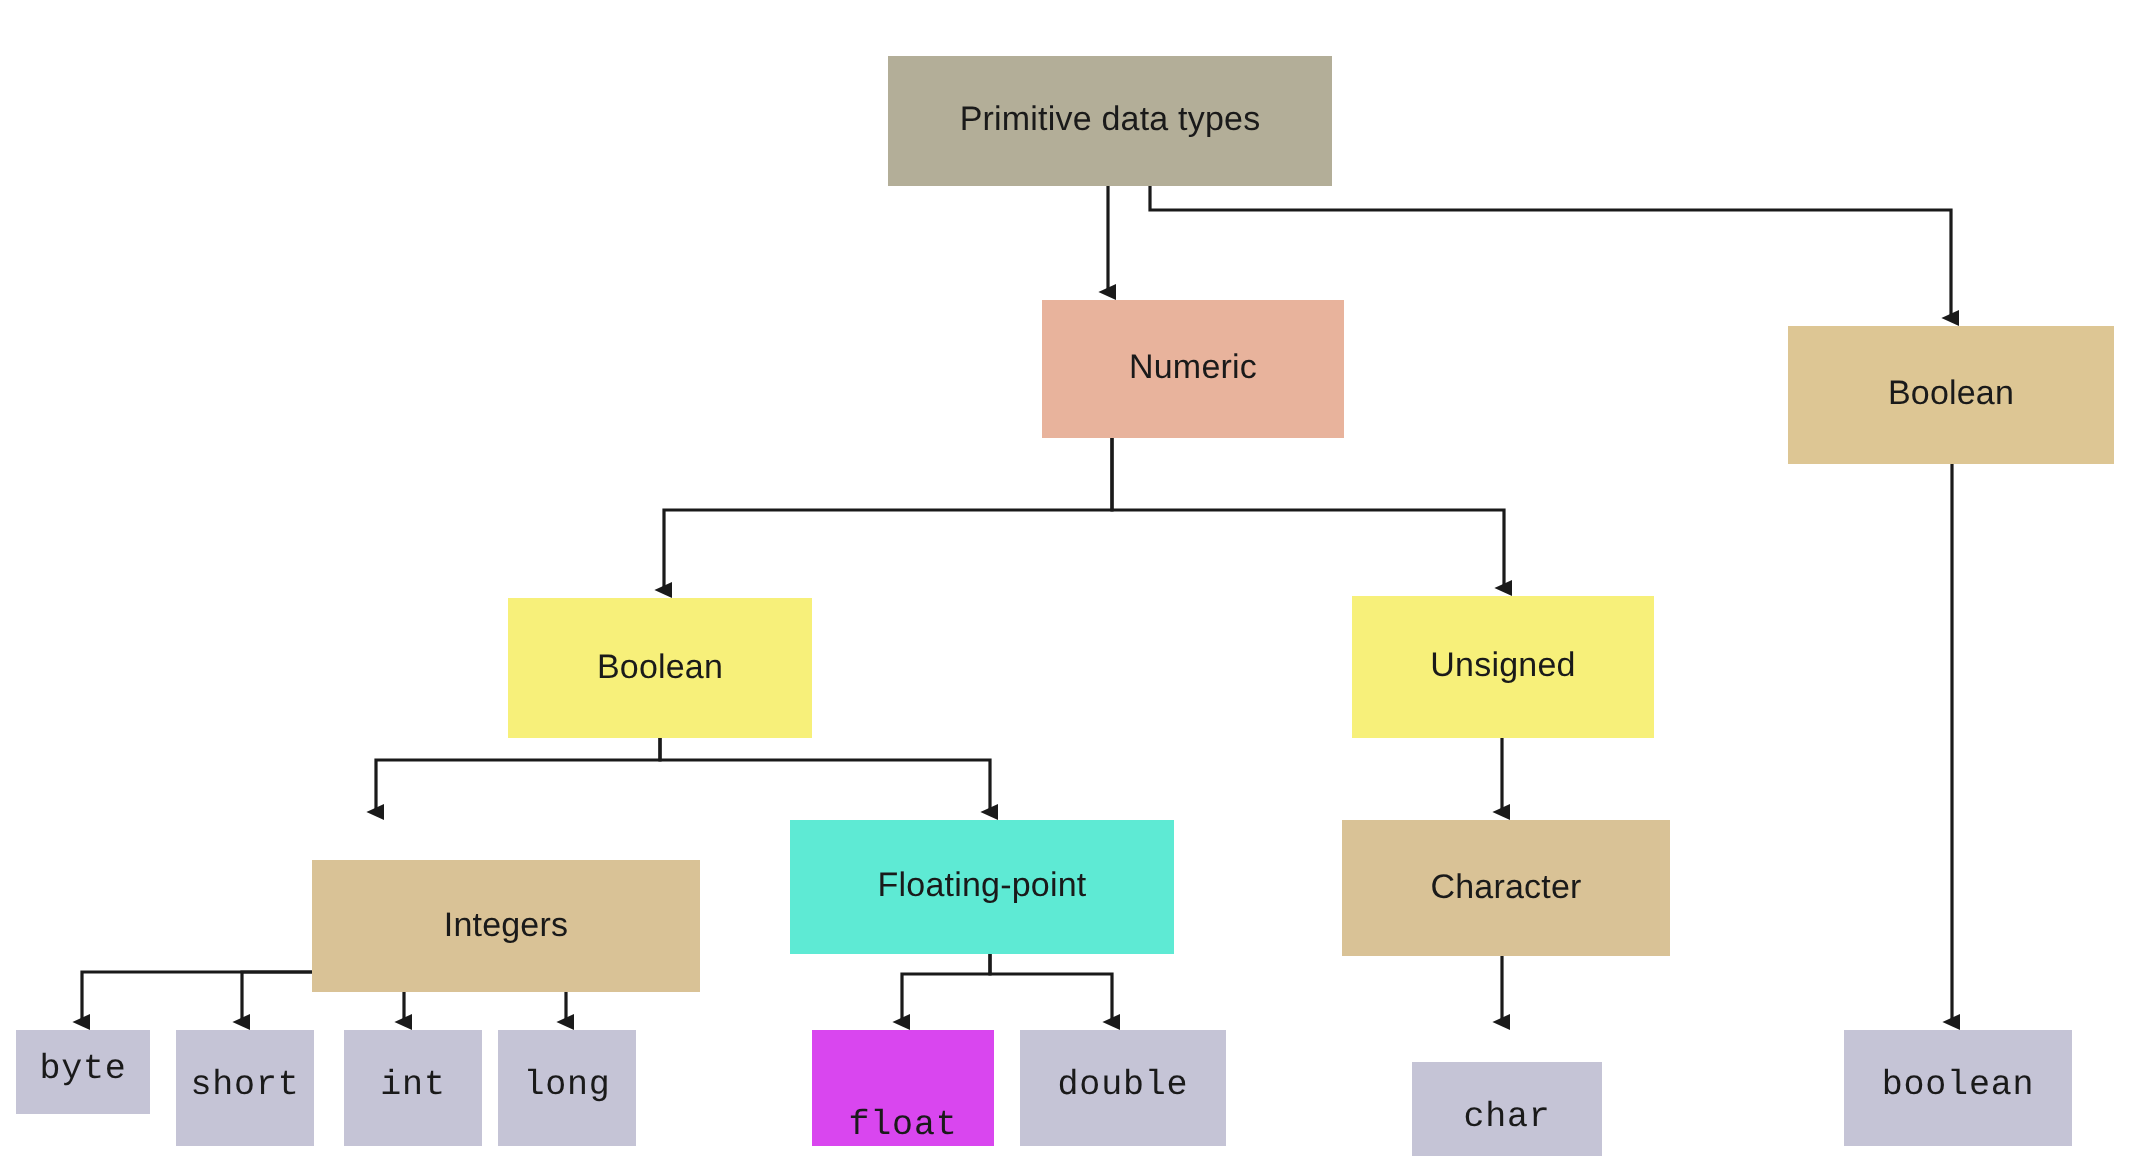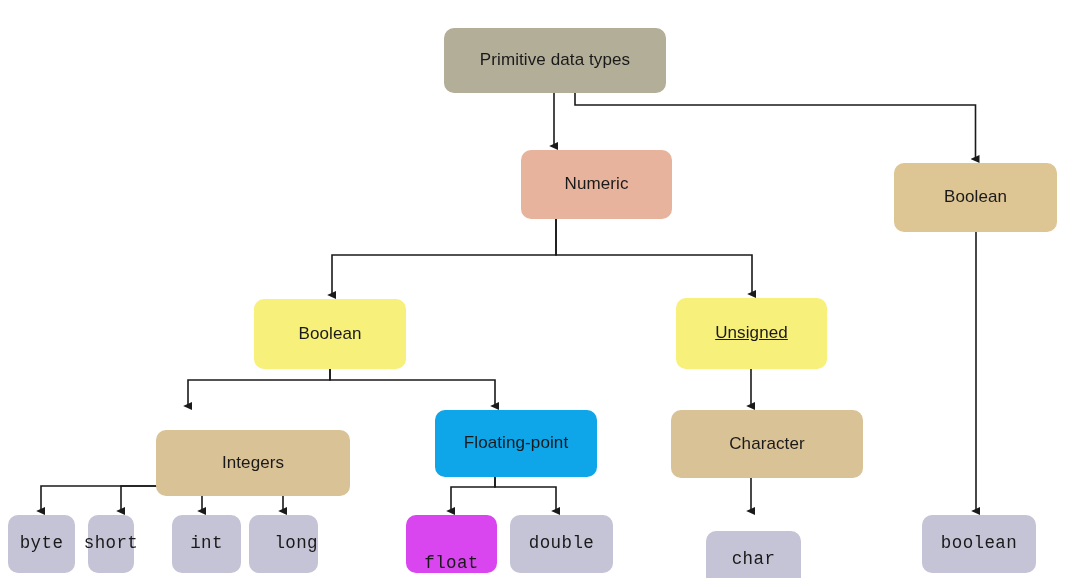--- a/index.html
+++ b/index.html
@@ -30,21 +30,20 @@
   .node {
     position: absolute;
     box-sizing: border-box;
     display: flex;
     align-items: center;
     justify-content: center;
     color: #1a1a1a;
     text-align: center;
     line-height: 1.1;
     white-space: nowrap;
-    border-radius: 10px;
   }
   .node.sans {
     font-family: "Liberation Sans", sans-serif;
     font-size: 17px;
     font-weight: 400;
     letter-spacing: 0.1px;
   }
   .node.mono {
     font-family: "Liberation Mono", "DejaVu Sans Mono", monospace;
     font-size: 17.5px;
@@ -88,42 +87,42 @@
       </div>
       <div class="node sans" style="left: 480px; top: 150px; width: 151px; height: 69px; background: rgb(232, 179, 156); margin-left: 41px;">
         <span>Numeric</span>
       </div>
       <div class="node sans" style="left: 894px; top: 163px; width: 163px; height: 69px; background: rgb(221, 198, 148);">
         <span>Boolean</span>
       </div>
       <div class="node sans" style="left: 254px; top: 299px; width: 152px; height: 70px; background: rgb(247, 240, 122);">
         <span>Boolean</span>
       </div>
-      <div class="node sans" style="left: 676px; top: 298px; width: 151px; height: 71px; background: rgb(247, 240, 122); text-decoration: underline;">
+      <div class="node sans" style="left: 676px; top: 298px; width: 151px; height: 71px; background: rgb(247, 240, 122);">
         <span>Unsigned</span>
       </div>
       <div class="node sans" style="left: 108px; top: 430px; width: 194px; height: 66px; background: rgb(217, 194, 150); margin-left: 48px;">
         <span>Integers</span>
       </div>
-      <div class="node sans" style="left: 435px; top: 410px; width: 162px; height: 67px; background: #0ea5e9;">
+      <div class="node sans" style="left: 395px; top: 410px; width: 192px; height: 67px; background: #5eead4;">
         <span>Floating-point</span>
       </div>
-      <div class="node sans" style="left: 671px; top: 410px; width: 192px; height: 68px; background: rgb(217, 194, 150);">
+      <div class="node sans" style="left: 671px; top: 410px; width: 164px; height: 68px; background: rgb(217, 194, 150);">
         <span>Character</span>
       </div>
-      <div class="node mono" style="left: 8px; top: 515px; width: 67px; height: 58px; background: rgb(197, 196, 214);">
+      <div class="node mono" style="left: 8px; top: 515px; width: 67px; height: 42px; background: rgb(197, 196, 214);">
         <span>byte</span>
       </div>
-      <div class="node mono" style="left: 88px; top: 515px; width: 46px; height: 58px; background: rgb(197, 196, 214);">
+      <div class="node mono" style="left: 88px; top: 515px; width: 69px; height: 58px; background: rgb(197, 196, 214);">
         <span>short</span>
       </div>
       <div class="node mono" style="left: 172px; top: 515px; width: 69px; height: 58px; background: rgb(197, 196, 214);">
         <span>int</span>
       </div>
-      <div class="node mono" style="left: 249px; top: 515px; width: 69px; height: 58px; background: rgb(197, 196, 214); justify-content: flex-end;">
+      <div class="node mono" style="left: 249px; top: 515px; width: 69px; height: 58px; background: rgb(197, 196, 214);">
         <span>long</span>
       </div>
       <div class="node mono" style="left: 406px; top: 515px; width: 91px; height: 58px; background: #d946ef; align-items: flex-end;">
         <span>float</span>
       </div>
       <div class="node mono" style="left: 510px; top: 515px; width: 103px; height: 58px; background: rgb(197, 196, 214);">
         <span>double</span>
       </div>
       <div class="node mono" style="left: 706px; top: 515px; width: 95px; height: 58px; background: rgb(197, 196, 214); margin-top: 16px;">
         <span>char</span>

